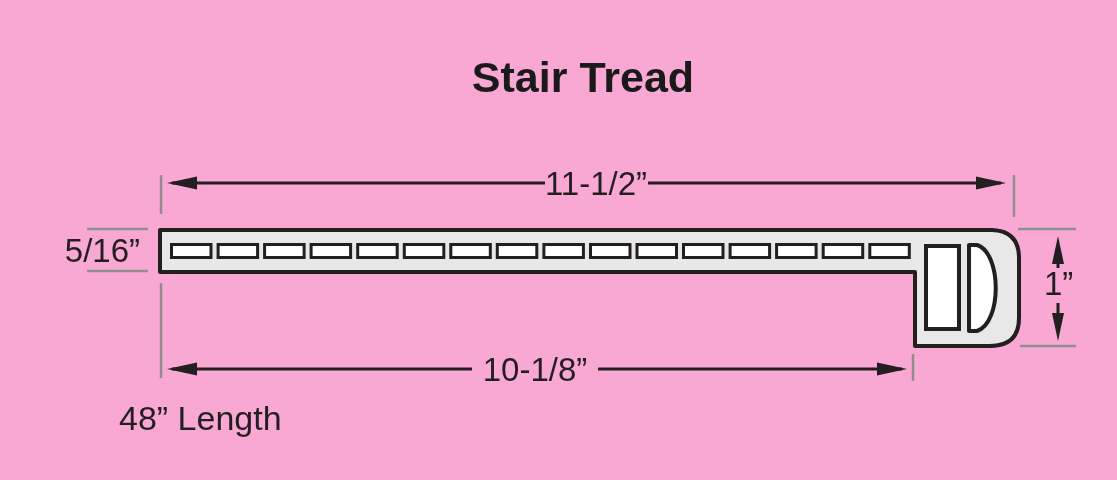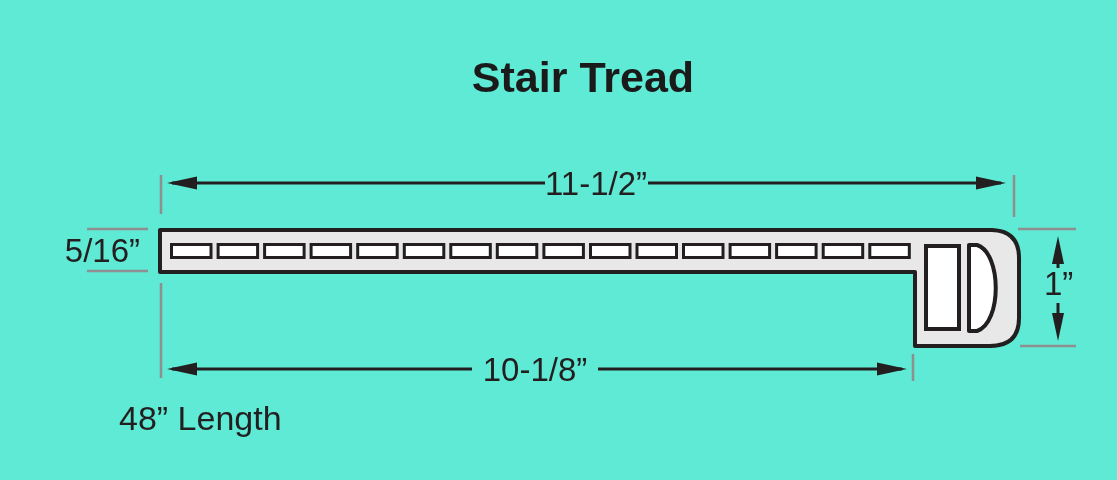--- a/index.html
+++ b/index.html
@@ -1,20 +1,20 @@
 <!DOCTYPE html>
 <html><head>
 <meta charset="utf-8">
 <style>
   html, body { margin: 0; padding: 0; background: #ffffff; }
   .stage {
     position: relative;
     width: 1117px;
     height: 480px;
-    background: #5eead4;
+    background: #f9a8d4;
     font-family: "Liberation Sans", sans-serif;
     overflow: hidden;
   }
   svg { display: block; }
   .title-text {
     font-family: "Liberation Sans", sans-serif;
     font-weight: bold;
     font-size: 43px;
     fill: #1a1a1a;
   }

